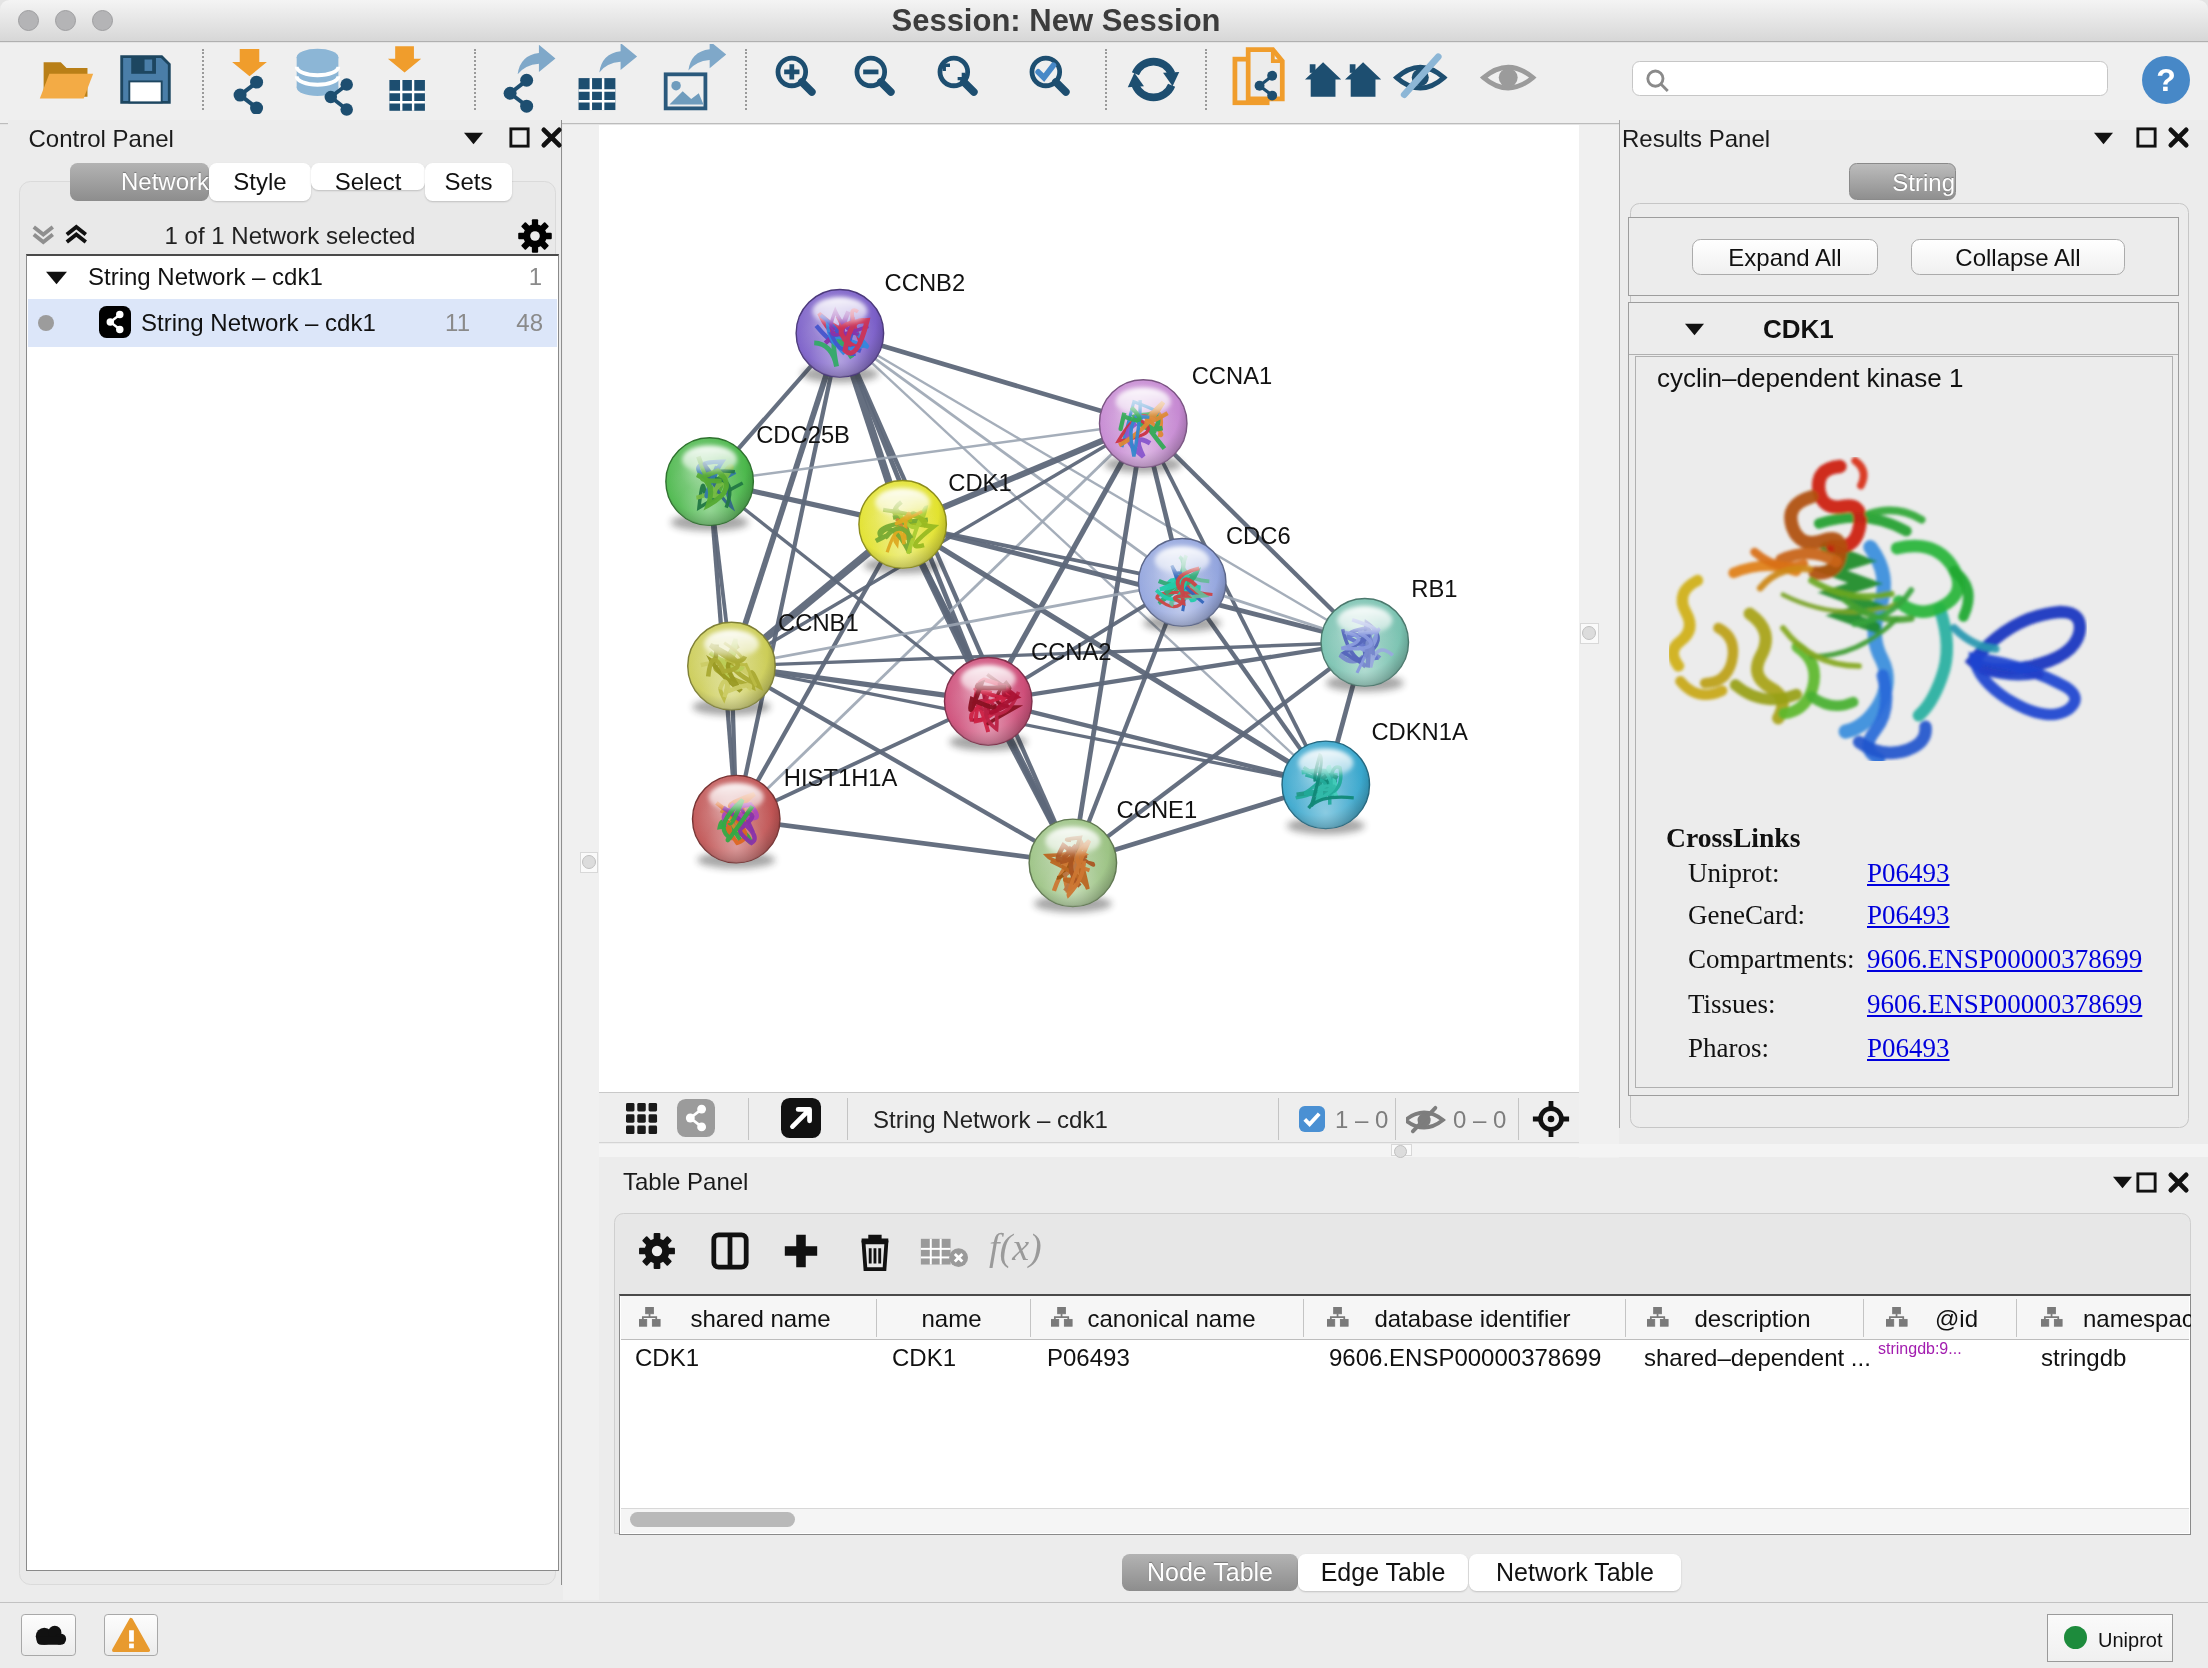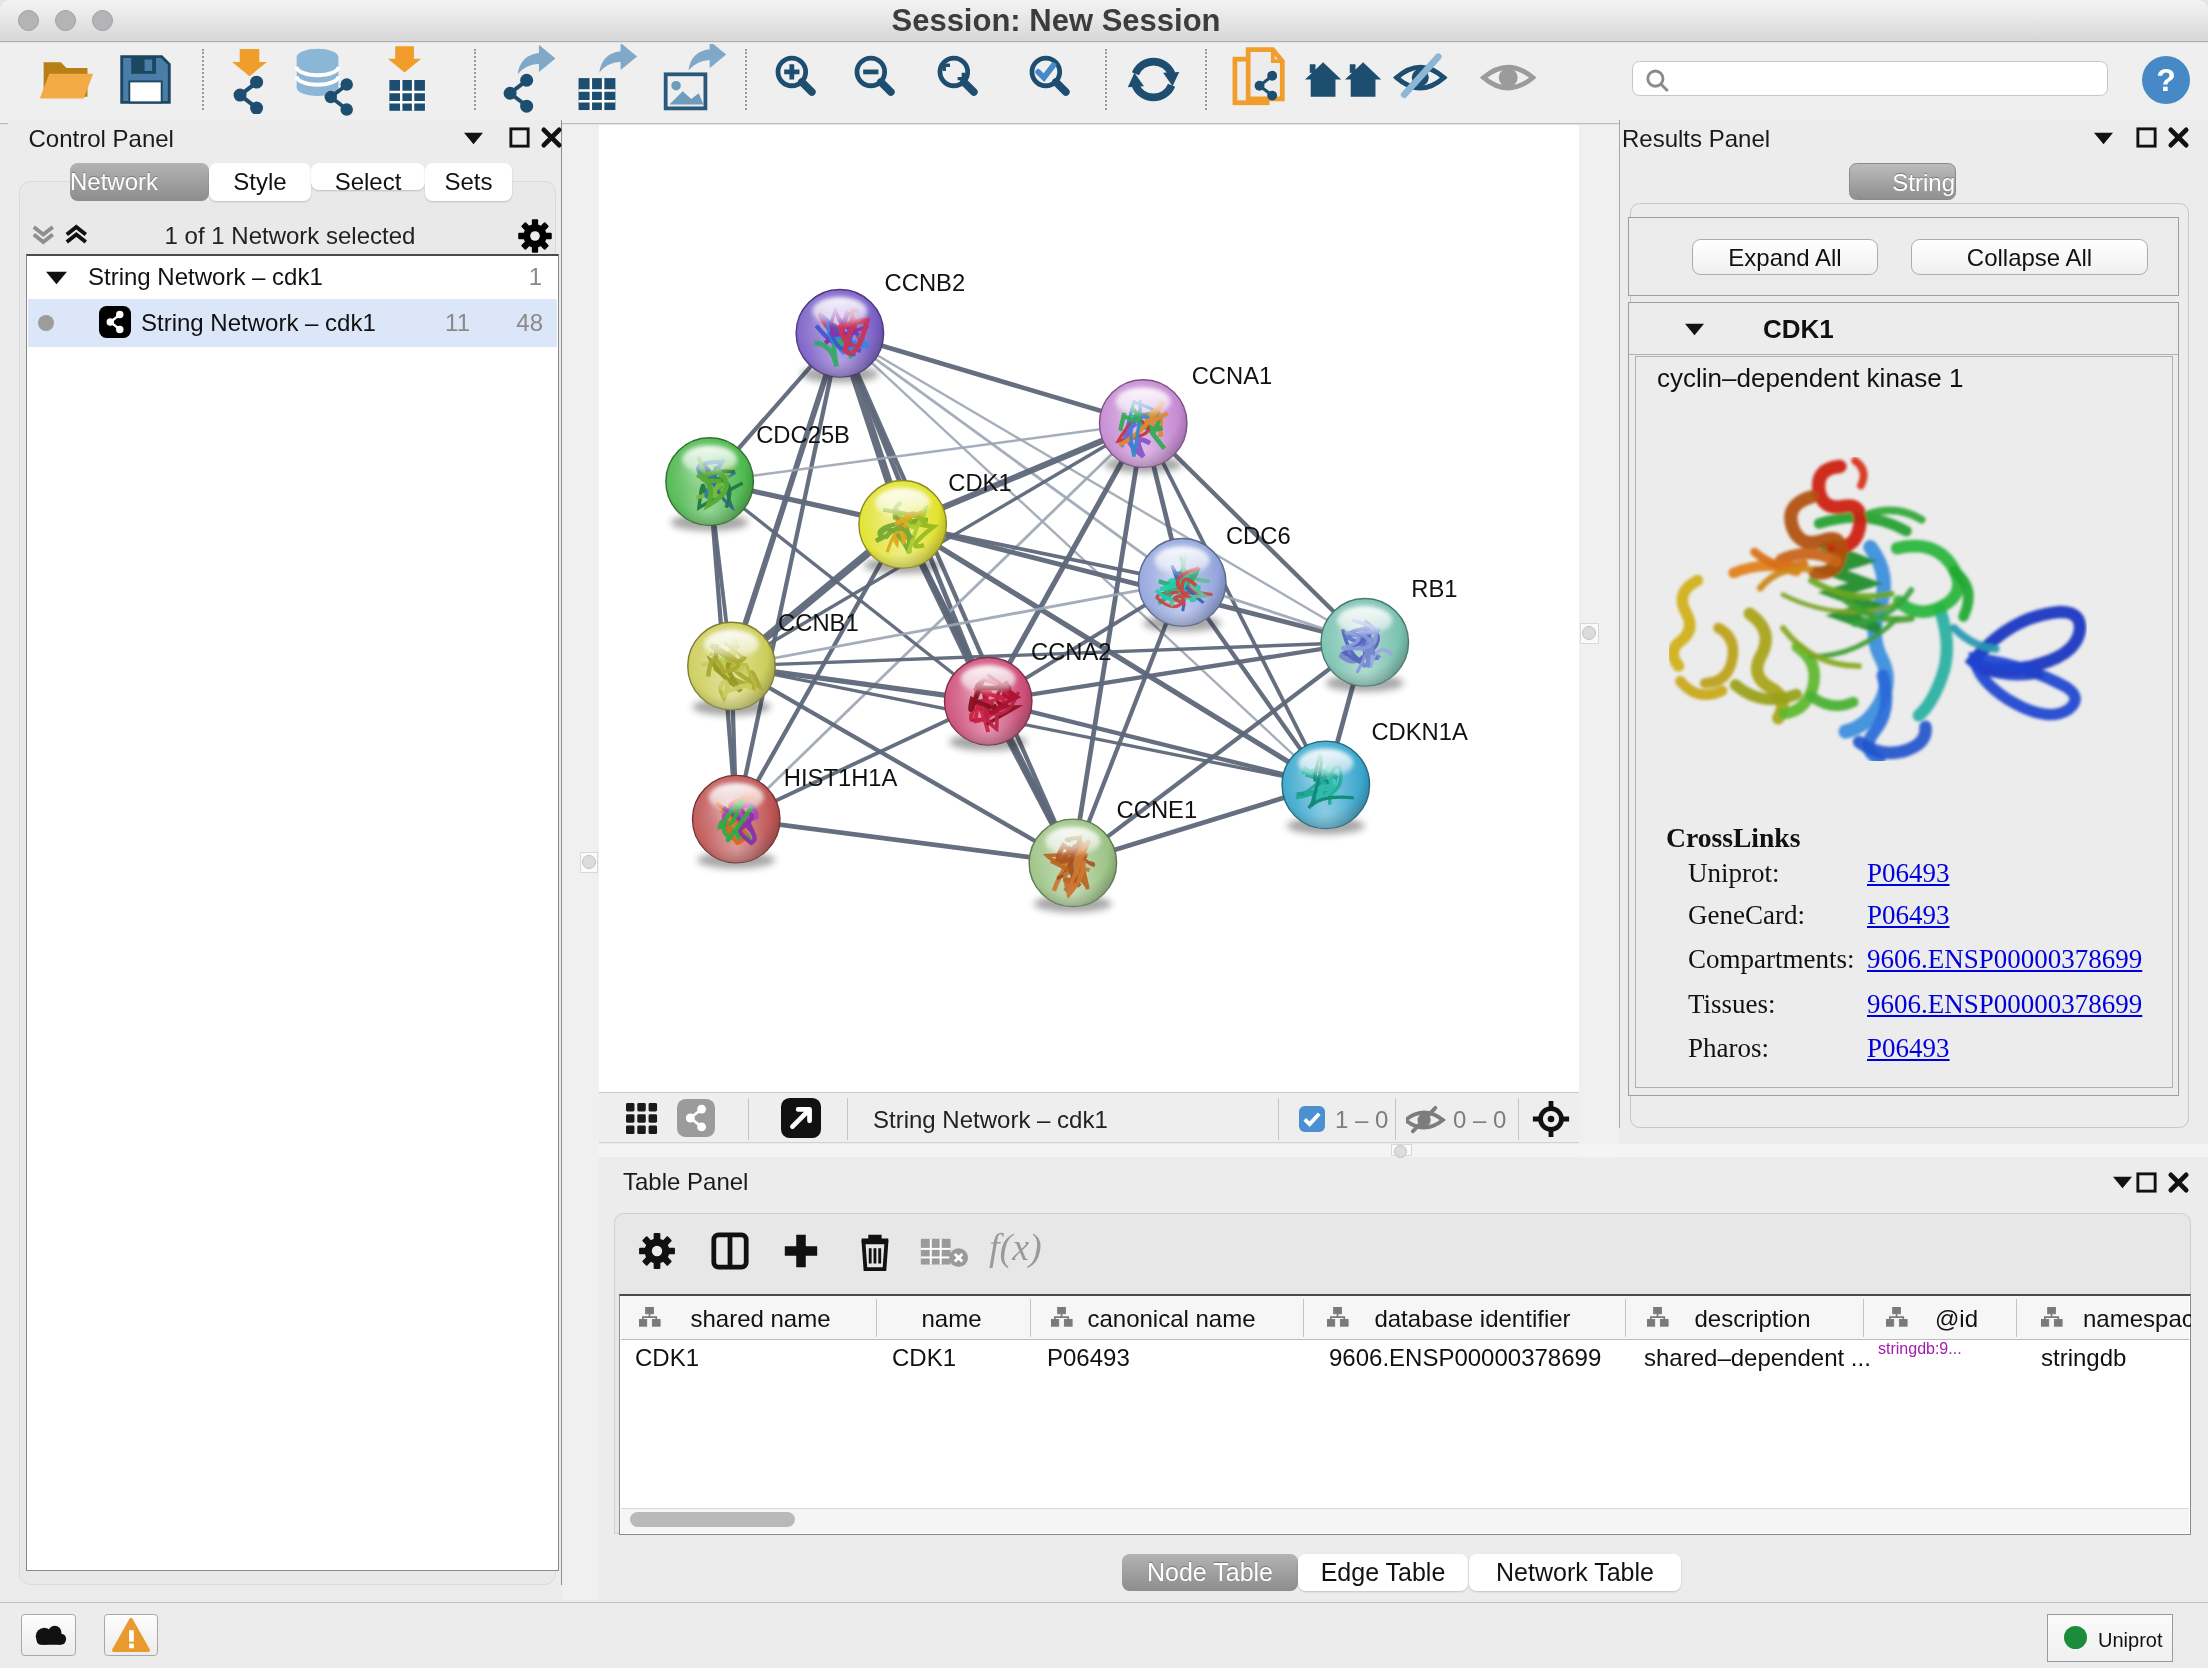--- a/index.html
+++ b/index.html
@@ -525,21 +525,21 @@
 <svg style="position:absolute;left:462px;top:129px" width="23" height="19" viewBox="0 0 24 20">
     <path d="M 2 4 L 22 4 L 12 16 Z" fill="#111"></path>
   </svg>
 <svg style="position:absolute;left:508px;top:126px" width="23" height="23" viewBox="0 0 24 24">
     <rect x="3" y="3" width="18" height="18" fill="none" stroke="#111" stroke-width="3"></rect>
   </svg>
 <svg style="position:absolute;left:540px;top:126px" width="23" height="23" viewBox="0 0 24 24">
     <path d="M 4 4 L 20 20 M 20 4 L 4 20" stroke="#111" stroke-width="5" stroke-linecap="round"></path>
   </svg>
 <div style="position:absolute;left:19px;top:181px;width:537px;height:1404px;background:#e9e9e9;border:1px solid #dadada;border-radius:11.4px"></div>
-<div style="position:absolute;left:70px;top:163px;width:139px;height:38px;background:linear-gradient(#b3b3b3,#8d8d8d);color:#fff;text-shadow:0 -1px 1px rgba(0,0,0,.3);border-radius:7.6px;font-size:24px;text-align:left;line-height:38px">Network</div>
+<div style="position:absolute;left:70px;top:163px;width:139px;height:38px;background:linear-gradient(#b3b3b3,#8d8d8d);color:#fff;text-shadow:0 -1px 1px rgba(0,0,0,.3);border-radius:7.6px;font-size:24px;text-align:right;line-height:38px">Network</div>
 <div style="position:absolute;left:209px;top:163px;width:102px;height:38px;background:#fff;color:#111;box-shadow:0 1px 1.9px rgba(0,0,0,.18);border-radius:7.6px;font-size:24px;text-align:center;line-height:38px">Style</div>
 <div style="position:absolute;left:311px;top:163px;width:114px;height:27px;background:#fff;color:#111;box-shadow:0 1px 1.9px rgba(0,0,0,.18);border-radius:7.6px;font-size:24px;text-align:center;line-height:38px">Select</div>
 <div style="position:absolute;left:425px;top:163px;width:87px;height:38px;background:#fff;color:#111;box-shadow:0 1px 1.9px rgba(0,0,0,.18);border-radius:7.6px;font-size:24px;text-align:center;line-height:38px">Sets</div>
 <svg style="position:absolute;left:30px;top:221px" width="28.5" height="27" viewBox="0 0 30 28">
     <g stroke="#8f8f8f" stroke-width="4" fill="none">
       <path d="M 4 6 L 14 14 L 24 6"></path>
       <path d="M 4 14 L 14 22 L 24 14"></path>
     </g>
   </svg>
 <svg style="position:absolute;left:63px;top:221px" width="28.5" height="27" viewBox="0 0 30 28">
@@ -647,21 +647,21 @@
 <svg style="position:absolute;left:2135px;top:126px" width="23" height="23" viewBox="0 0 24 24">
     <rect x="3" y="3" width="18" height="18" fill="none" stroke="#111" stroke-width="3"></rect>
   </svg>
 <svg style="position:absolute;left:2167px;top:126px" width="23" height="23" viewBox="0 0 24 24">
     <path d="M 4 4 L 20 20 M 20 4 L 4 20" stroke="#111" stroke-width="5" stroke-linecap="round"></path>
   </svg>
 <div style="position:absolute;left:1630px;top:203px;width:559px;height:925px;background:#ececec;border:1px solid #c6c6c6;border-radius:9.5px"></div>
 <div style="position:absolute;left:1849px;top:163px;width:107px;height:37px;background:linear-gradient(#bcbcbc,#8f8f8f);color:#fff;border-radius:7.6px;border:1px solid #8a8a8a;font-size:24px;text-align:right;line-height:37px;text-shadow:0 -1px 1px rgba(0,0,0,.3)">String</div>
 <div style="position:absolute;left:1628px;top:217px;width:551px;height:79px;background:#ececec;border:1px solid #9d9d9d"></div>
 <div style="position:absolute;left:1692px;top:239px;width:186px;height:36px;background:linear-gradient(#ffffff,#f0f0f0);border:1px solid #ababab;border-radius:8.6px;font-size:24px;color:#111;text-align:center;line-height:36px">Expand All</div>
-<div style="position:absolute;left:1911px;top:239px;width:237px;height:36px;background:linear-gradient(#ffffff,#f0f0f0);border:1px solid #ababab;border-radius:8.6px;font-size:24px;color:#111;text-align:center;line-height:36px">Collapse All</div>
+<div style="position:absolute;left:1911px;top:239px;width:214px;height:36px;background:linear-gradient(#ffffff,#f0f0f0);border:1px solid #ababab;border-radius:8.6px;font-size:24px;color:#111;text-align:center;line-height:36px">Collapse All</div>
 <div style="position:absolute;left:1628px;top:302px;width:551px;height:794px;background:#ececec;border:1px solid #9d9d9d"></div>
 <svg style="position:absolute;left:1683px;top:320px" width="23" height="19" viewBox="0 0 24 20">
     <path d="M 2 4 L 22 4 L 12 16 Z" fill="#111"></path>
   </svg>
 <div style="position:absolute;left:1763px;top:314px;font-size:26px;font-weight:bold;color:#111">CDK1</div>
 <div style="position:absolute;left:1629px;top:354px;width:549px;height:0;border-top:1px solid #b0b0b0"></div>
 <div style="position:absolute;left:1635px;top:356px;width:538px;height:732px;background:#ececec;border:1px solid #b0b0b0"></div>
 <div style="position:absolute;left:1657px;top:363px;font-size:26px;color:#111">cyclin–dependent kinase 1</div>
 <svg style="position:absolute;left:1669px;top:457px" width="418" height="304" viewBox="0 0 440 320">
     <defs>

